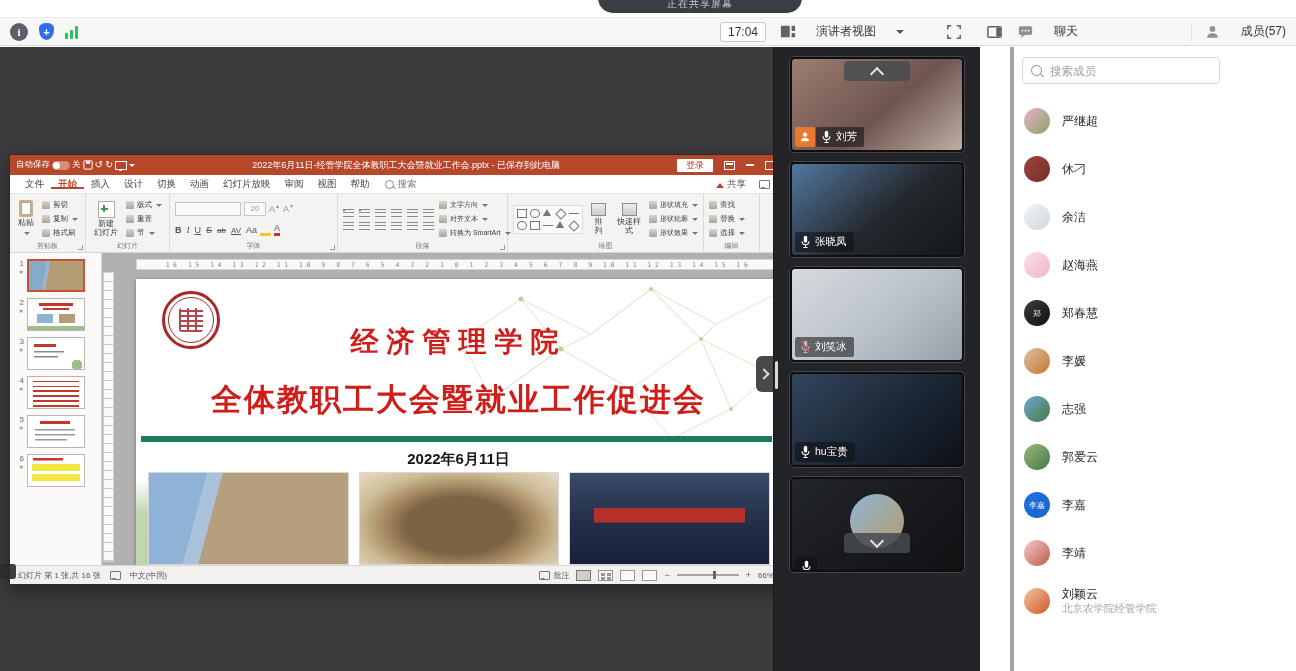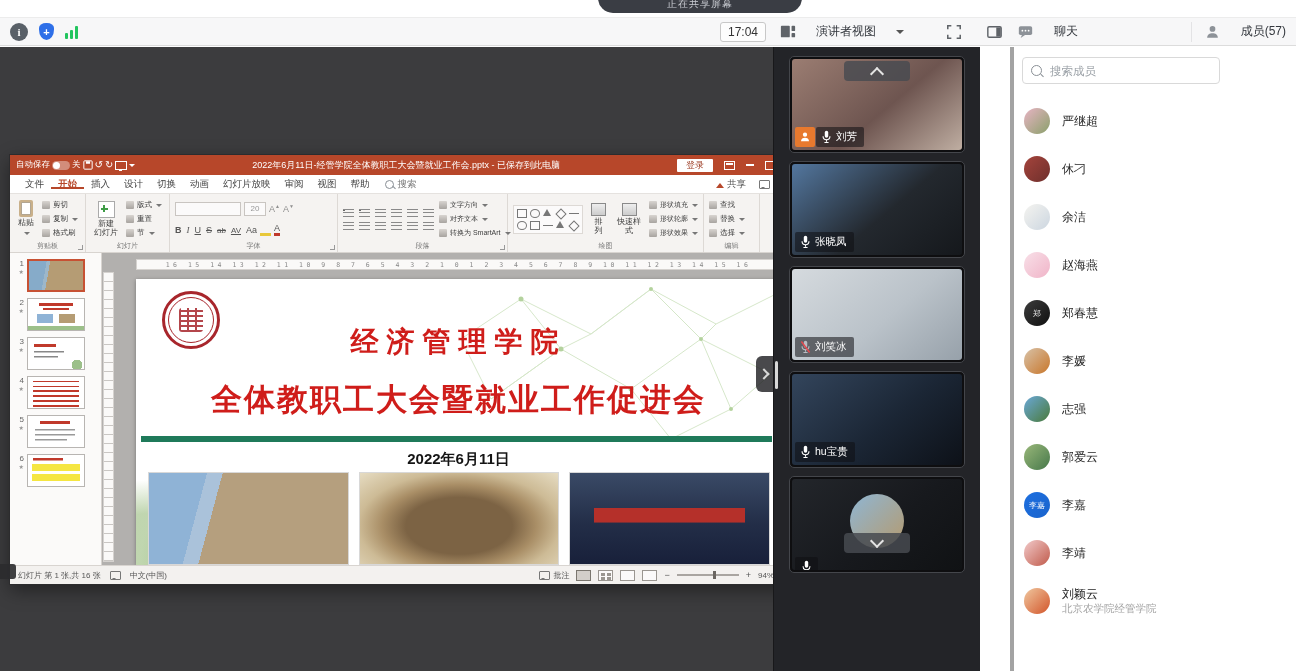--- a/index.html
+++ b/index.html
@@ -593,21 +593,21 @@
           </span>
           <span class="svi active"></span>
           <span class="svi v2"></span>
           <span class="svi"></span>
           <span class="svi"></span>
           <span class="zglyph">−</span>
           <span class="zoomtrack">
               <span class="zoomthumb"></span>
             </span>
           <span class="zglyph">+</span>
-          <span>94%</span>
+          <span>66%</span>
           <svg width="11" height="11" viewBox="0 0 12 12" fill="none" stroke="#555" stroke-width="1.4">
             <path d="M1 4V1h3"></path>
               <path d="M8 1h3v3"></path>
               <path d="M11 8v3H8"></path>
               <path d="M4 11H1V8"></path>
           </svg>
         </span>
       </div>
     </div>
 

